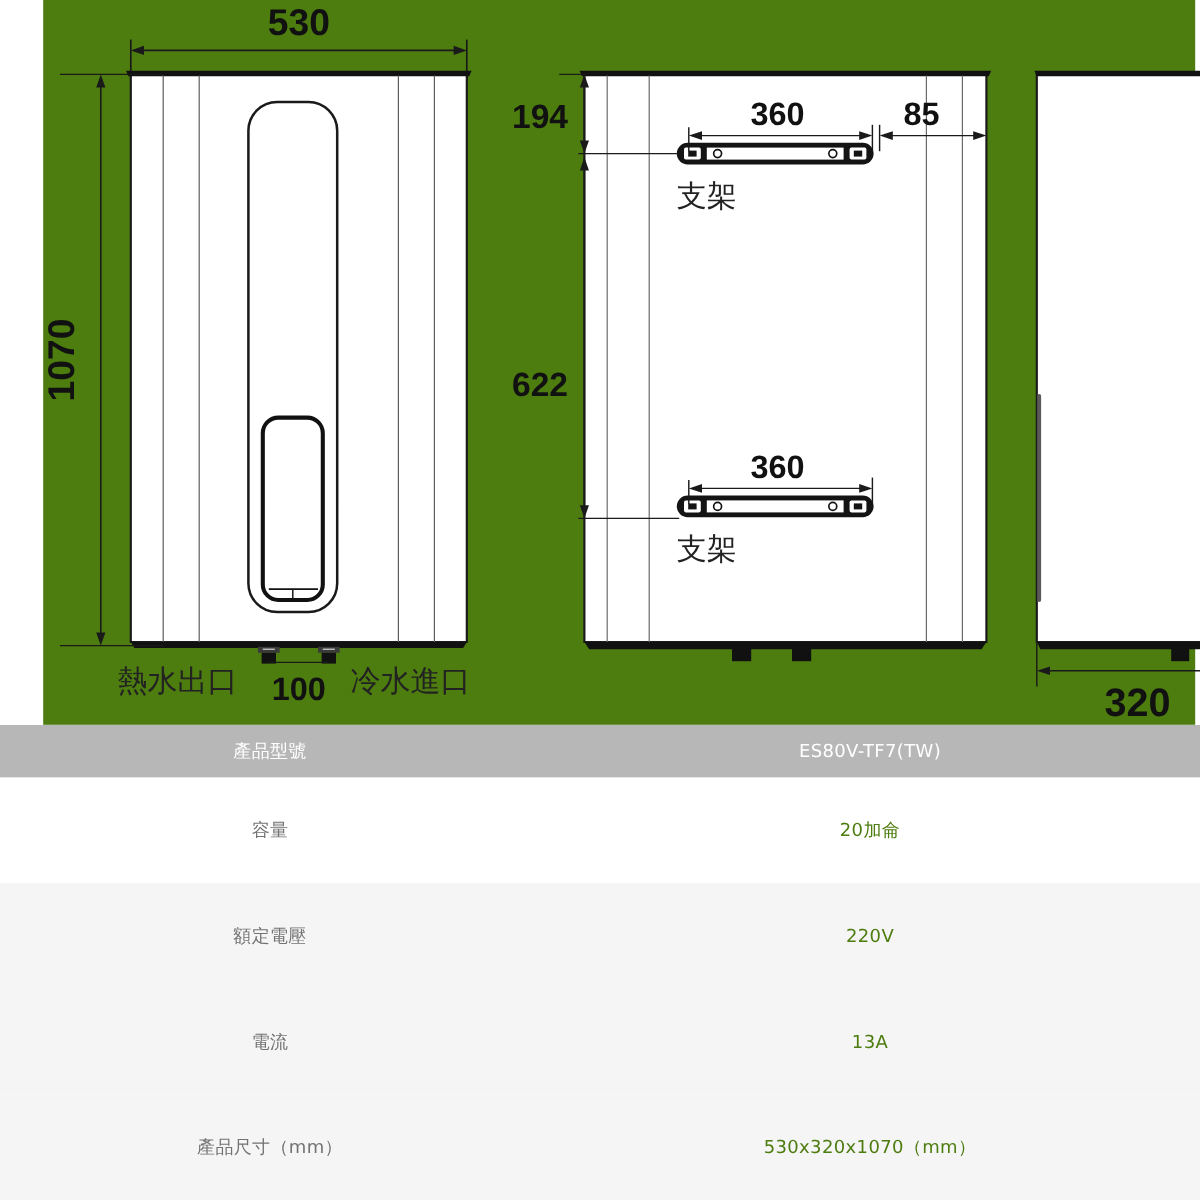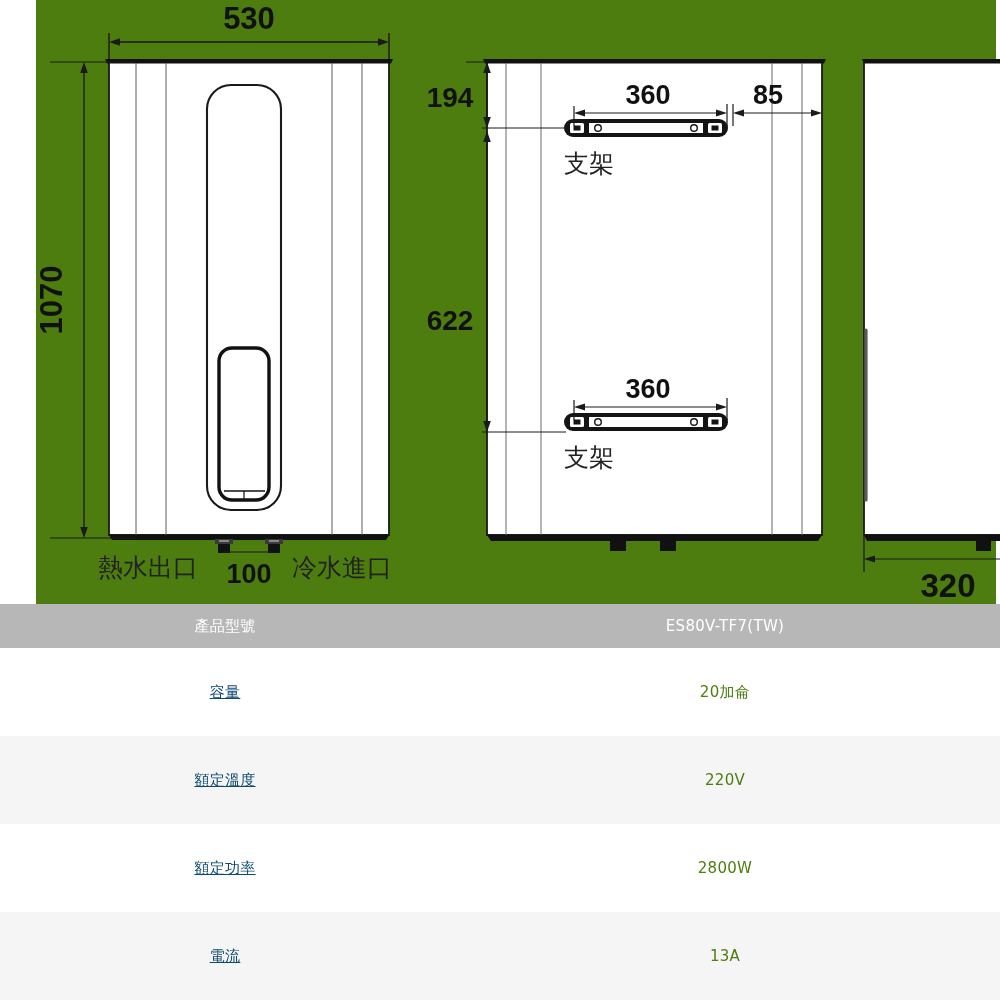--- a/index.html
+++ b/index.html
@@ -70,21 +70,21 @@
     font-weight: 400;
     position: relative;
   }
   .hdr-row th.hdr-label { border-right: 3px solid #ffffff; }
 
   tr.row-odd  { background: #ffffff; }
   tr.row-even { background: #f5f5f5; }
   tr.row-odd td.cell-label,
   tr.row-even td.cell-label { border-right: 3px solid #ffffff; }
   tr.row-even td { border-top: 1px solid #ffffff; border-bottom: 1px solid #ffffff; }
-  td.cell-label { color: #0c4a6e; text-decoration: underline; }
+  td.cell-label { color: #737373; }
   td.cell-value { color: #4d7c0f; }
 </style>
 </head>
 <body>
 
 <div id="drawing-area">
   <svg id="drawing-svg" width="1000" height="604" viewBox="0 0 1000 604" xmlns="http://www.w3.org/2000/svg">
 
     <g>
 
@@ -276,25 +276,25 @@
       <th class="hdr-label">產品型號</th>
       <th class="hdr-value">ES80V-TF7(TW)</th>
     </tr>
   </thead>
   <tbody>
     <tr class="row-odd">
       <td class="cell-label">容量</td>
       <td class="cell-value">20加侖</td>
     </tr>
     <tr class="row-even">
-      <td class="cell-label">額定溫度</td>
+      <td class="cell-label">額定電壓</td>
       <td class="cell-value">220V</td>
-    </tr>
-    <tr class="row-odd">
-      <td class="cell-label">額定功率</td>
-      <td class="cell-value">2800W</td>
     </tr>
     <tr class="row-even">
       <td class="cell-label">電流</td>
       <td class="cell-value">13A</td>
     </tr>
+    <tr class="row-even">
+      <td class="cell-label">產品尺寸（mm）</td>
+      <td class="cell-value">530x320x1070（mm）</td>
+    </tr>
   </tbody>
 </table>
 
 </body></html>

